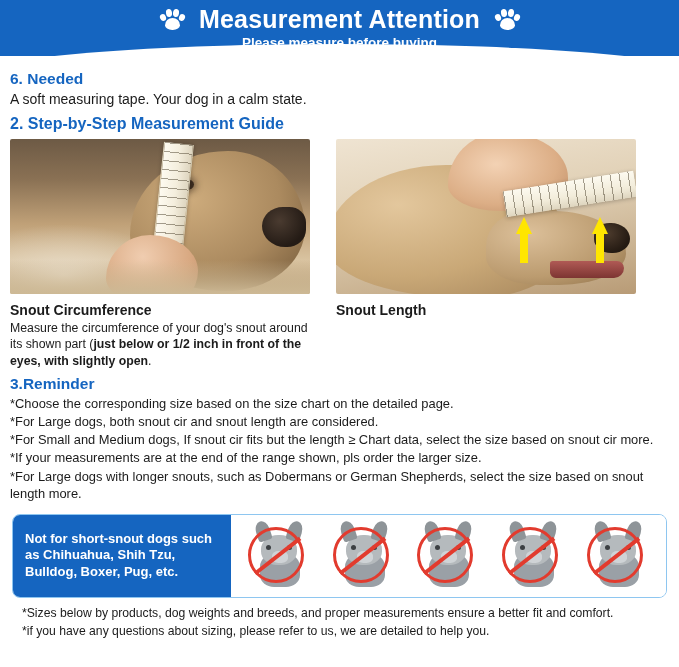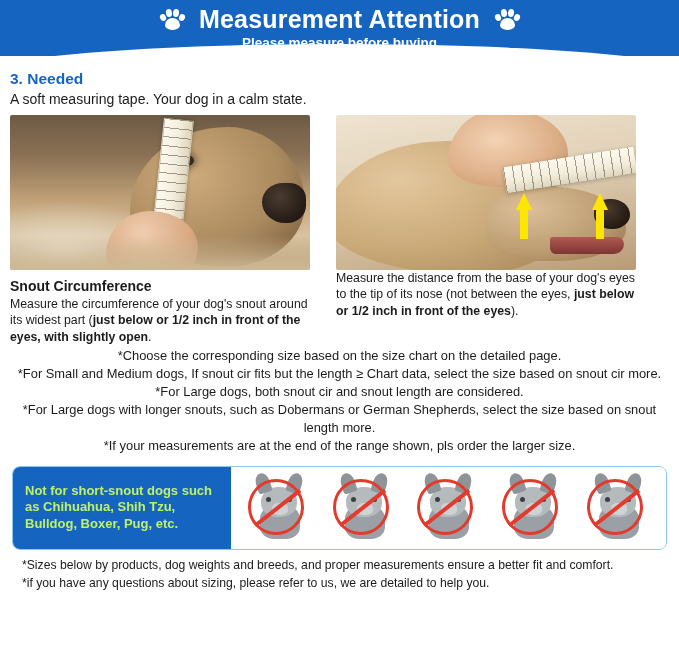--- a/index.html
+++ b/index.html
@@ -192,41 +192,41 @@
     border-bottom: 17px solid #ffe600;
   }
   .arrow.a1 { left: 180px; top: 78px; }
   .arrow.a2 { left: 256px; top: 78px; }
 
   .cap-title { font-size: 14px; font-weight: bold; margin: 8px 0 2px 0; }
   .cap-body { font-size: 12.3px; line-height: 1.33; }
   .cap-body b { font-weight: bold; }
 
   
-  .reminder-list { margin-top: 2px; text-align: center; }
+  .reminder-list { margin-top: 2px; }
   .reminder-list p {
     margin: 0 0 1px 0;
     font-size: 12.9px;
     line-height: 1.33;
   }
 
   
   .notbox {
     margin: 12px 2px 0 2px;
     height: 84px;
     border: 1.5px solid #8ec6f0;
     border-radius: 8px;
     display: flex;
     overflow: hidden;
     background: #ffffff;
   }
   .notbox-left {
     width: 218px;
     background: #1565c0;
-    color: #bef264;
+    color: #ffffff;
     font-weight: bold;
     font-size: 13px;
     line-height: 1.3;
     padding: 10px 12px;
     display: flex;
     align-items: center;
   }
   .notbox-right {
     flex: 1;
     display: flex;
@@ -311,70 +311,70 @@
           <span class="pad t3"></span>
           <span class="pad t4"></span>
       </span>
     </div>
     <div class="header-sub">Please measure before buying</div>
     <div class="header-curve"></div>
   </div>
 
   <div class="content">
 
-    <div class="sec-title">3. Needed</div>
+    <div class="sec-title">6. Needed</div>
     <div class="plain">A soft measuring tape. Your dog in a calm state.</div>
 
+    <div class="sec-title step">2. Step-by-Step Measurement Guide</div>
 
     <div class="photos">
 
       <div class="photo-col">
         <div class="photo ph-left">
           <div class="muzzle"></div>
           <div class="eye"></div>
           <div class="nose"></div>
           <div class="tape"></div>
           <div class="hand"></div>
           <div class="blur-bottom"></div>
         </div>
         <div class="cap-title">Snout Circumference</div>
         <div class="cap-body">
-          <span>Measure the circumference of your dog's snout around its widest part (</span><b>just below or 1/2 inch in front of the eyes, with slightly open</b><span>.</span>
+          <span>Measure the circumference of your dog's snout around its shown part (</span><b>just below or 1/2 inch in front of the eyes, with slightly open</b><span>.</span>
         </div>
       </div>
 
       <div class="photo-col">
         <div class="photo ph-right">
           <div class="head"></div>
           <div class="snout"></div>
           <div class="mouth"></div>
           <div class="nose2"></div>
           <div class="hand2"></div>
           <div class="tape2"></div>
           <div class="arrow a1">
             <span class="headtri"></span>
               <span class="shaft"></span>
           </div>
           <div class="arrow a2">
             <span class="headtri"></span>
               <span class="shaft"></span>
           </div>
         </div>
-        <div class="cap-body">
-          <span>Measure the distance from the base of your dog's eyes to the tip of its nose (not between the eyes, </span><b>just below or 1/2 inch in front of the eyes</b><span>).</span>
-        </div>
+        <div class="cap-title">Snout Length</div>
       </div>
     </div>
 
+    <div class="sec-title">3.Reminder</div>
     <div class="reminder-list">
       <p>*Choose the corresponding size based on the size chart on the detailed page.</p>
+      <p>*For Large dogs, both snout cir and snout length are considered.</p>
       <p>*For Small and Medium dogs, If snout cir fits but the length ≥ Chart data, select the size based on snout cir more.</p>
-      <p>*For Large dogs, both snout cir and snout length are considered.</p>
+      <p>*If your measurements are at the end of the range shown, pls order the larger size.</p>
       <p>*For Large dogs with longer snouts, such as Dobermans or German Shepherds, select the size based on snout length more.</p>
-      <p>*If your measurements are at the end of the range shown, pls order the larger size.</p>
     </div>
 
     <div class="notbox">
       <div class="notbox-left">Not for short-snout dogs such as Chihuahua, Shih Tzu, Bulldog, Boxer, Pug, etc.</div>
       <div class="notbox-right">
 
         <div class="dog-cell">
           <div class="dog-art">
               <span class="body"></span>
               <span class="hd"></span>

